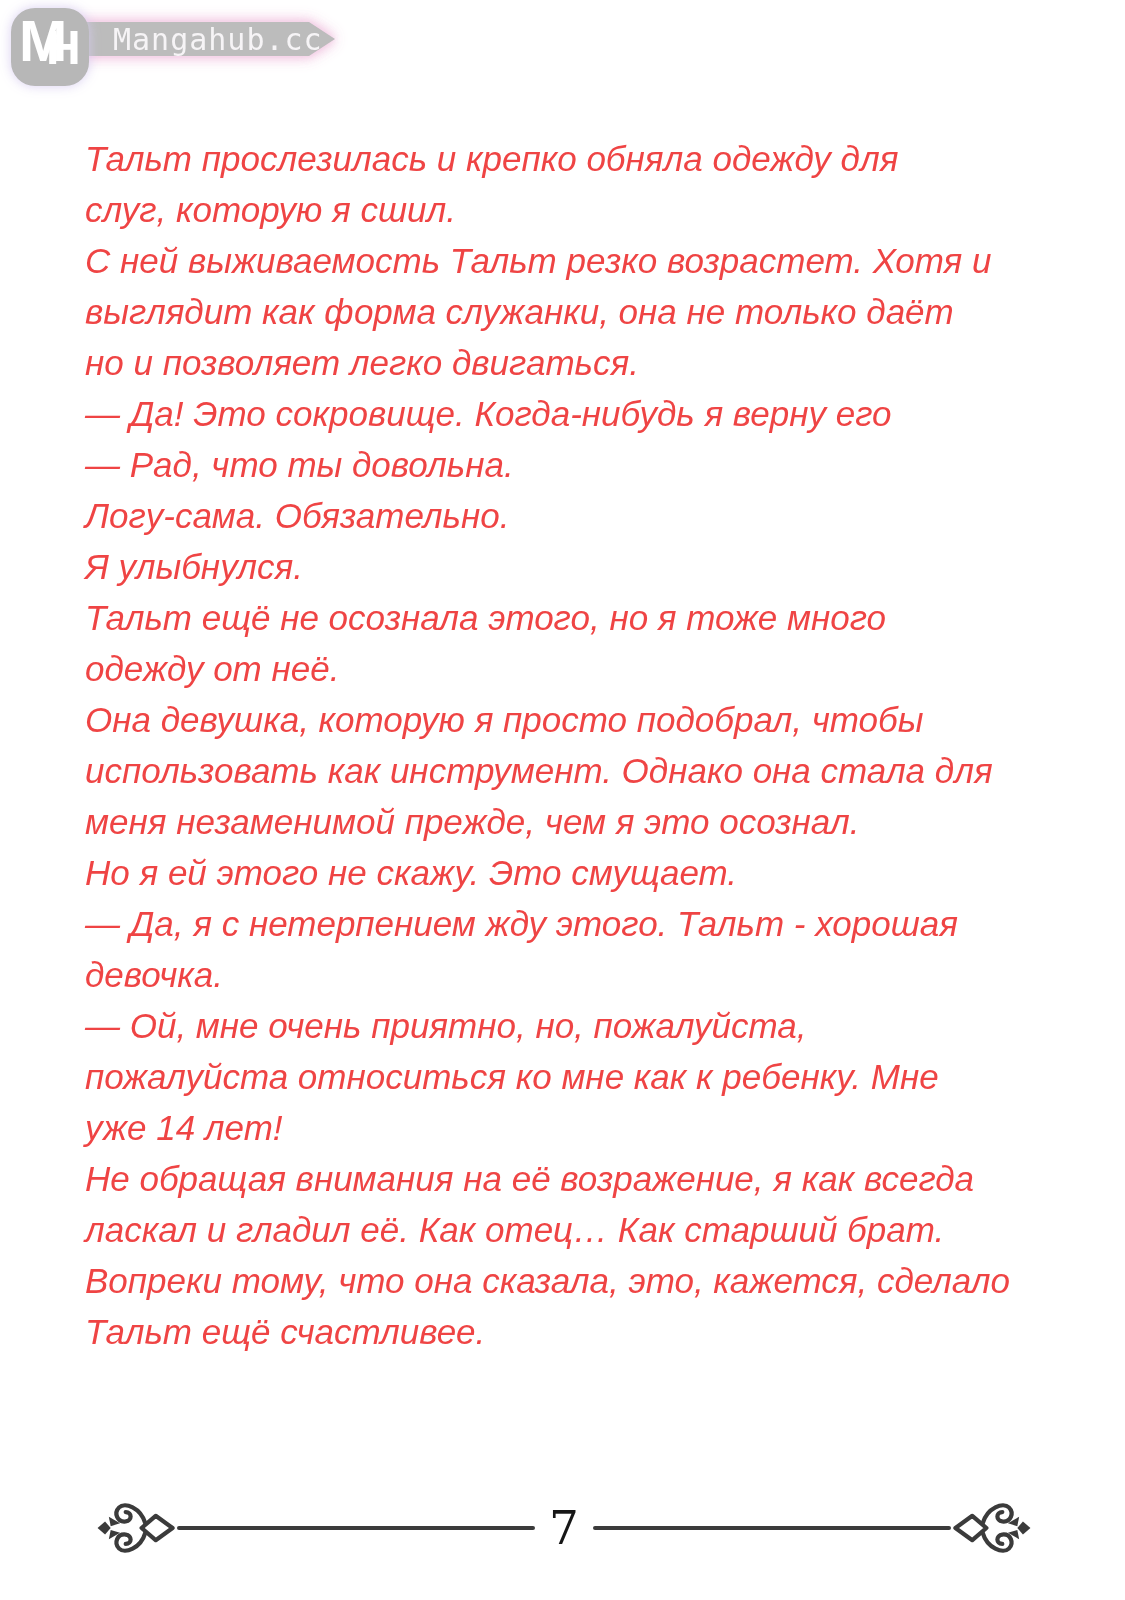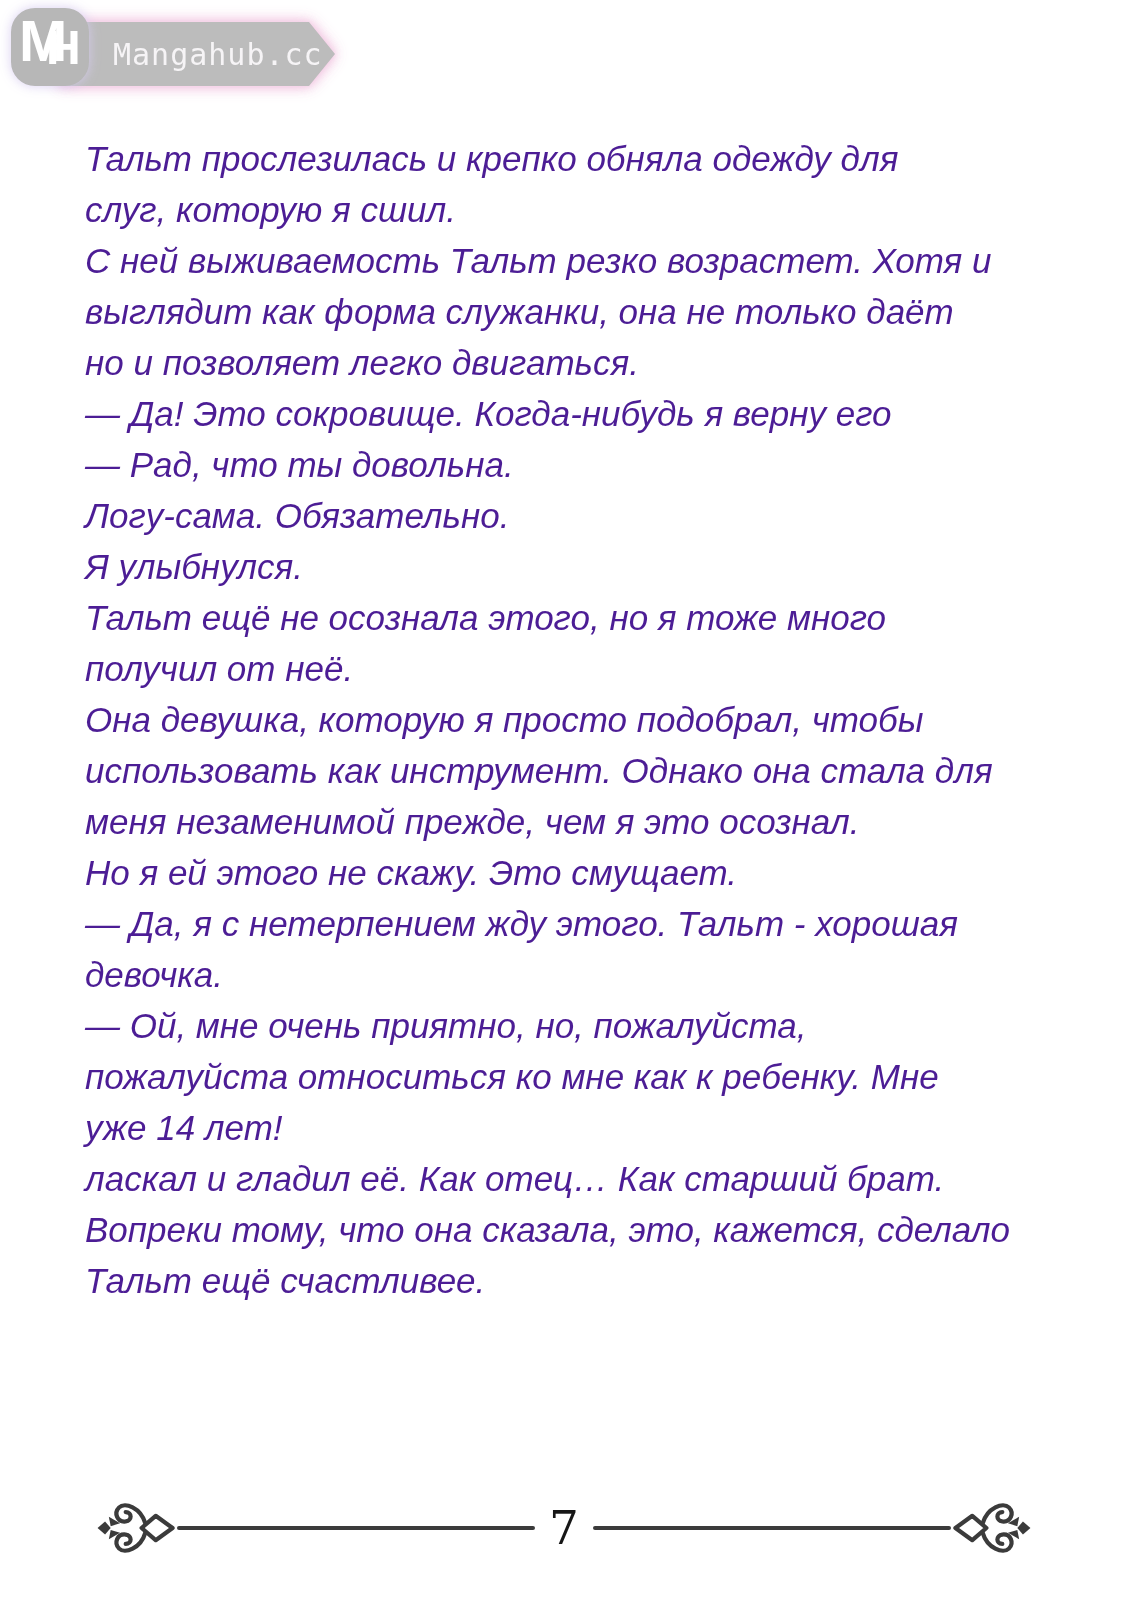--- a/index.html
+++ b/index.html
@@ -12,21 +12,21 @@
     font-family:"Liberation Sans", sans-serif;
   }
 
   
   .brand { position:absolute; top:8px; left:11px; width:330px; height:90px; }
   .ribbon-glow {
     position:absolute; left:48px; top:14px;
     filter: drop-shadow(0 0 7px rgba(243,203,228,0.95)) drop-shadow(0 0 3px rgba(240,196,225,0.9));
   }
   .ribbon {
-    width:276px; height:64px;
+    width:276px; height:34px;
     background:#bcbcbc;
     clip-path: polygon(0 0, calc(100% - 26px) 0, 100% 50%, calc(100% - 26px) 100%, 0 100%);
     display:flex; align-items:center;
     padding-left:54px;
   }
   .ribbon-text {
     color:#f6f4f6;
     font-family:"DejaVu Sans Mono", monospace;
     font-size:30px; letter-spacing:1px;
   }
@@ -46,21 +46,21 @@
     position:absolute; left:35px; top:16px;
     font-size:48px; font-weight:bold; color:#ffffff; line-height:1;
   }
 
   
   .text-block { position:absolute; left:85px; top:133px; right:30px; }
   .text-line {
     font-style:italic;
     font-size:35px;
     line-height:51px;
-    color:#4c1d95;
+    color:#ef4444;
     white-space:pre;
   }
 
   
   .divider {
     position:absolute; left:95px; right:92px; top:1498px; height:60px;
     display:flex; align-items:center;
   }
   .orn { width:82px; height:60px; flex:none; }
   .orn.flip { transform:scaleX(-1); }
@@ -92,30 +92,31 @@
       <div class="text-line">Тальт прослезилась и крепко обняла одежду для</div>
       <div class="text-line">слуг, которую я сшил.</div>
       <div class="text-line">С ней выживаемость Тальт резко возрастет. Хотя и</div>
       <div class="text-line">выглядит как форма служанки, она не только даёт</div>
       <div class="text-line">но и позволяет легко двигаться.</div>
       <div class="text-line">— Да! Это сокровище. Когда-нибудь я верну его</div>
       <div class="text-line">— Рад, что ты довольна.</div>
       <div class="text-line">Логу-сама. Обязательно.</div>
       <div class="text-line">Я улыбнулся.</div>
       <div class="text-line">Тальт ещё не осознала этого, но я тоже много</div>
-      <div class="text-line">получил от неё.</div>
+      <div class="text-line">одежду от неё.</div>
       <div class="text-line">Она девушка, которую я просто подобрал, чтобы</div>
       <div class="text-line">использовать как инструмент. Однако она стала для</div>
       <div class="text-line">меня незаменимой прежде, чем я это осознал.</div>
       <div class="text-line">Но я ей этого не скажу. Это смущает.</div>
       <div class="text-line">— Да, я с нетерпением жду этого. Тальт - хорошая</div>
       <div class="text-line">девочка.</div>
       <div class="text-line">— Ой, мне очень приятно, но, пожалуйста,</div>
       <div class="text-line">пожалуйста относиться ко мне как к ребенку. Мне</div>
       <div class="text-line">уже 14 лет!</div>
+      <div class="text-line">Не обращая внимания на её возражение, я как всегда</div>
       <div class="text-line">ласкал и гладил её. Как отец… Как старший брат.</div>
       <div class="text-line">Вопреки тому, что она сказала, это, кажется, сделало</div>
       <div class="text-line">Тальт ещё счастливее.</div>
     </main>
 
   <footer class="divider">
     <svg class="orn" viewBox="0 0 84 64" fill="none" stroke="#3b3b3b" stroke-width="4.5">
       <path d="M1 32 L9 25 L15 32 L9 39 Z" fill="#3b3b3b" stroke="none"></path>
       <path d="M13 20 L25 27 L15 30 Z" fill="#3b3b3b" stroke="none"></path>
       <path d="M13 44 L25 37 L15 34 Z" fill="#3b3b3b" stroke="none"></path>

